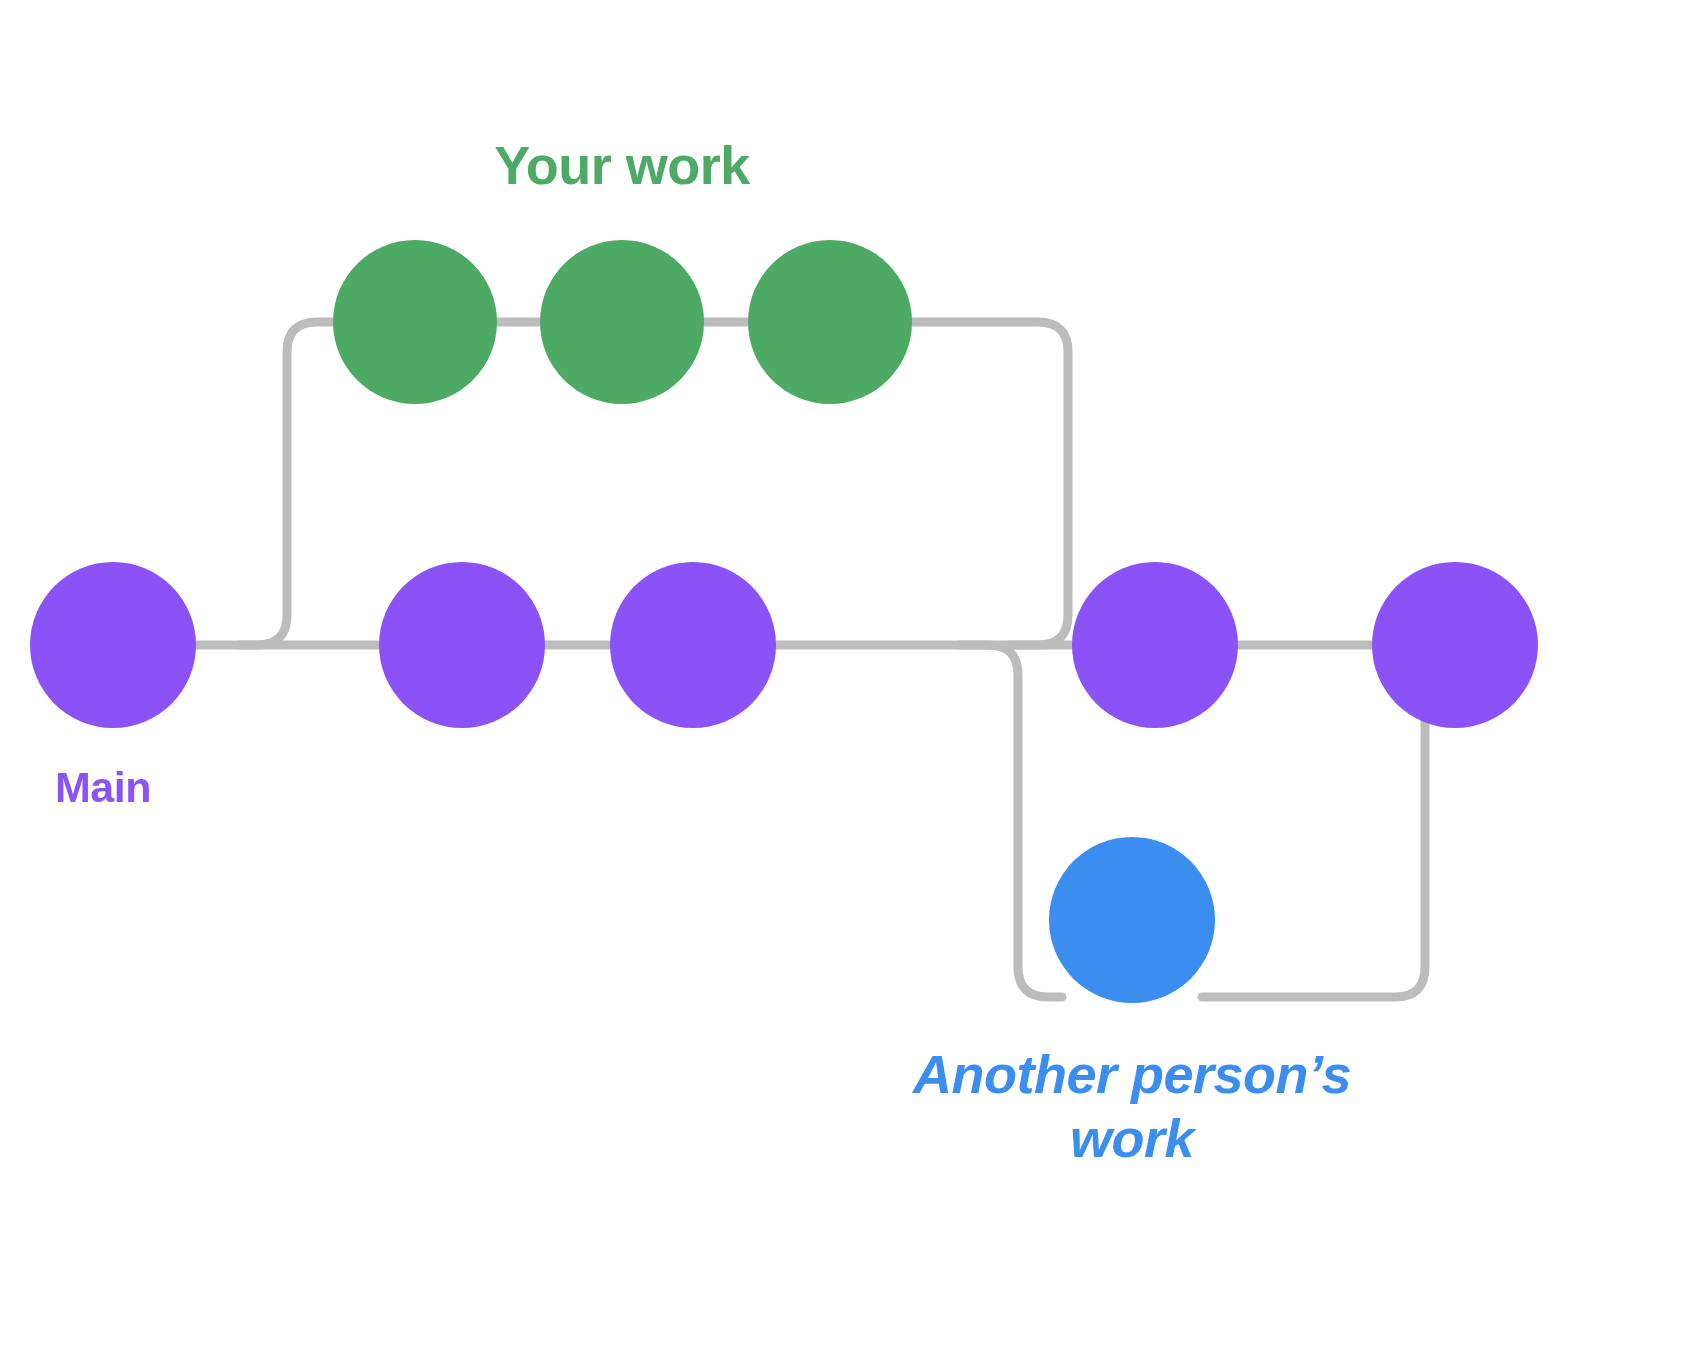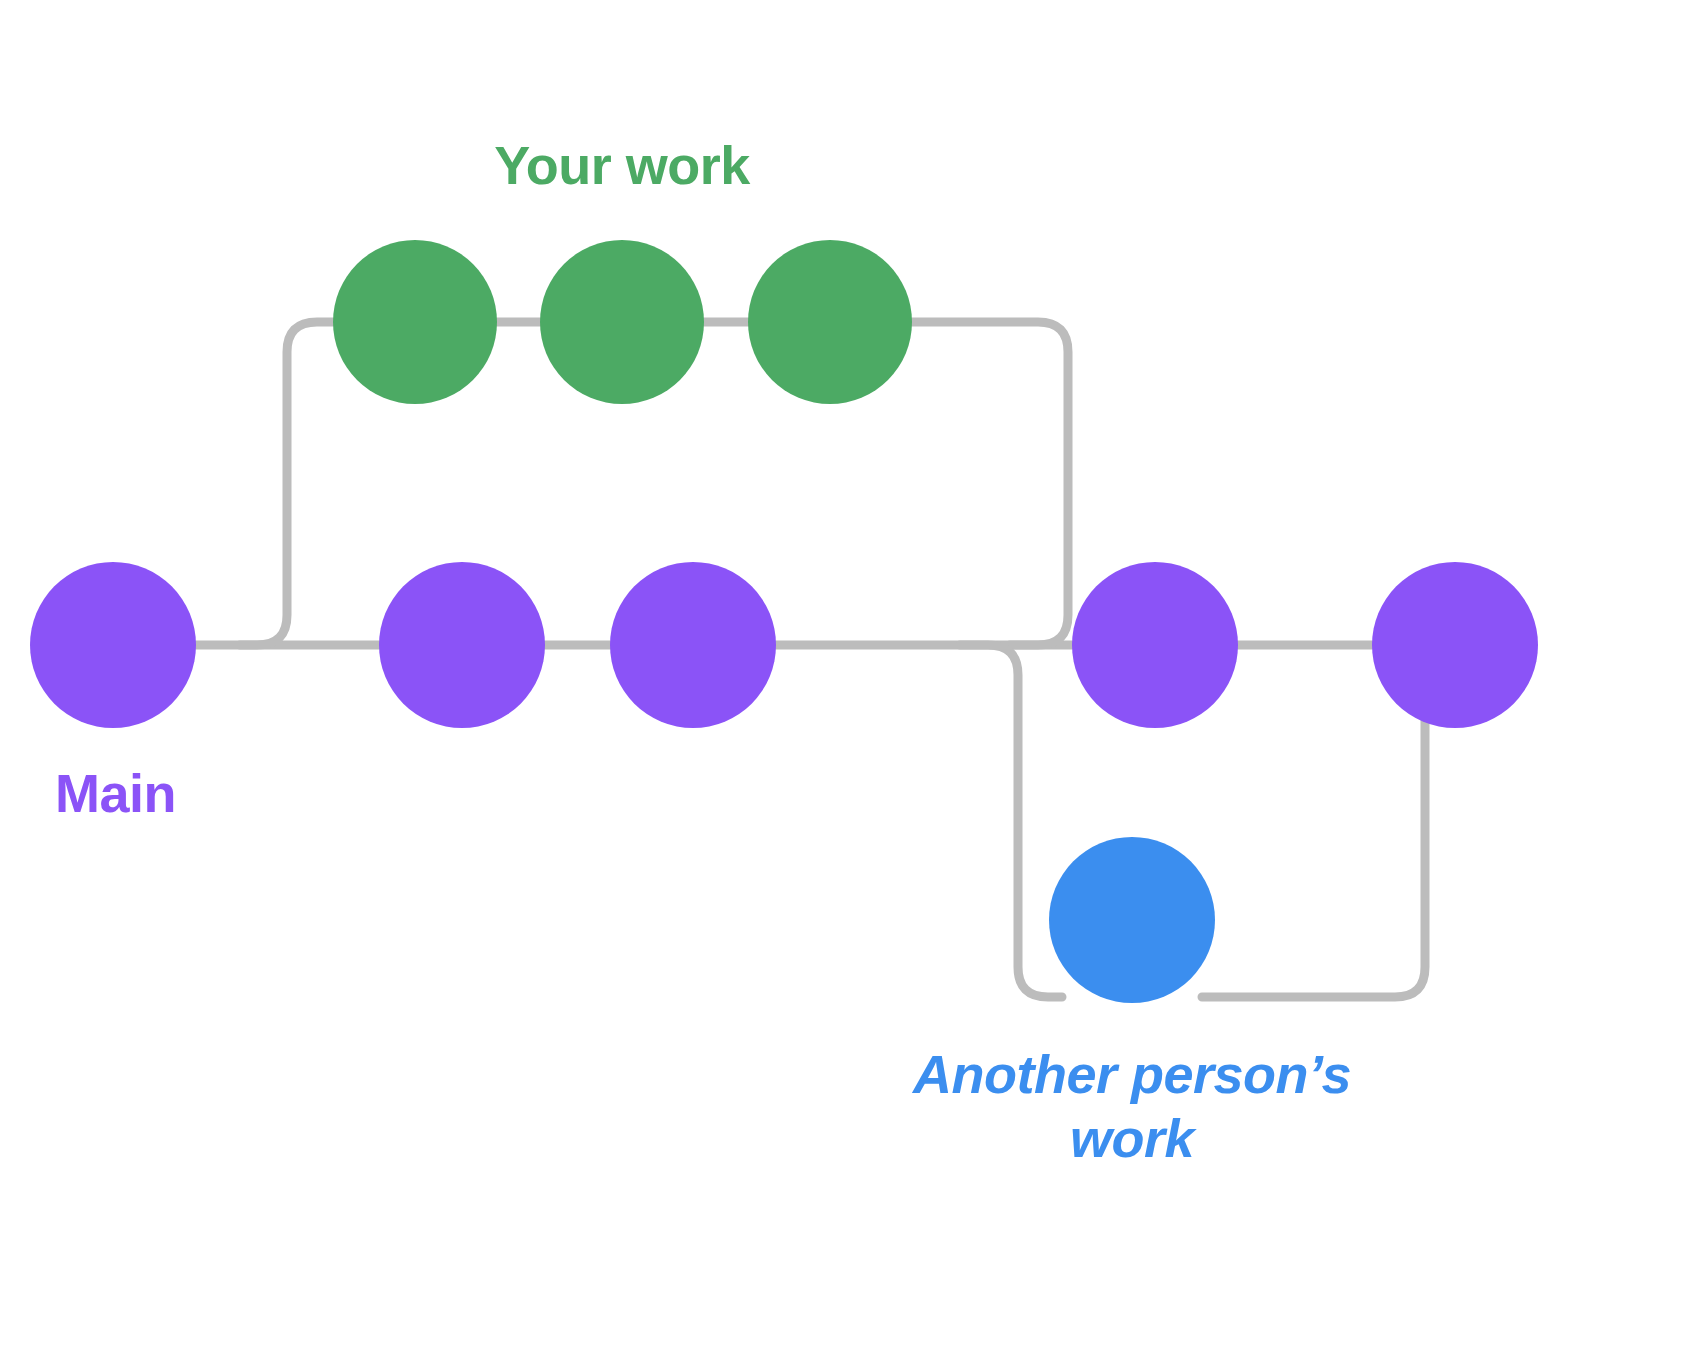--- a/index.html
+++ b/index.html
@@ -39,21 +39,21 @@
     width: 540px;
     text-align: center;
     font-size: 54px;
     margin-top: 42px;
   }
   #label-main {
     left: 55px;
     top: 762px;
     width: 360px;
     text-align: left;
-    font-size: 54px;
+    font-size: 43px;
   }
   #label-another-person {
     left: 832px;
     top: 1043px;
     width: 600px;
     text-align: center;
     font-size: 54px;
     font-style: italic;
   }
 </style>

